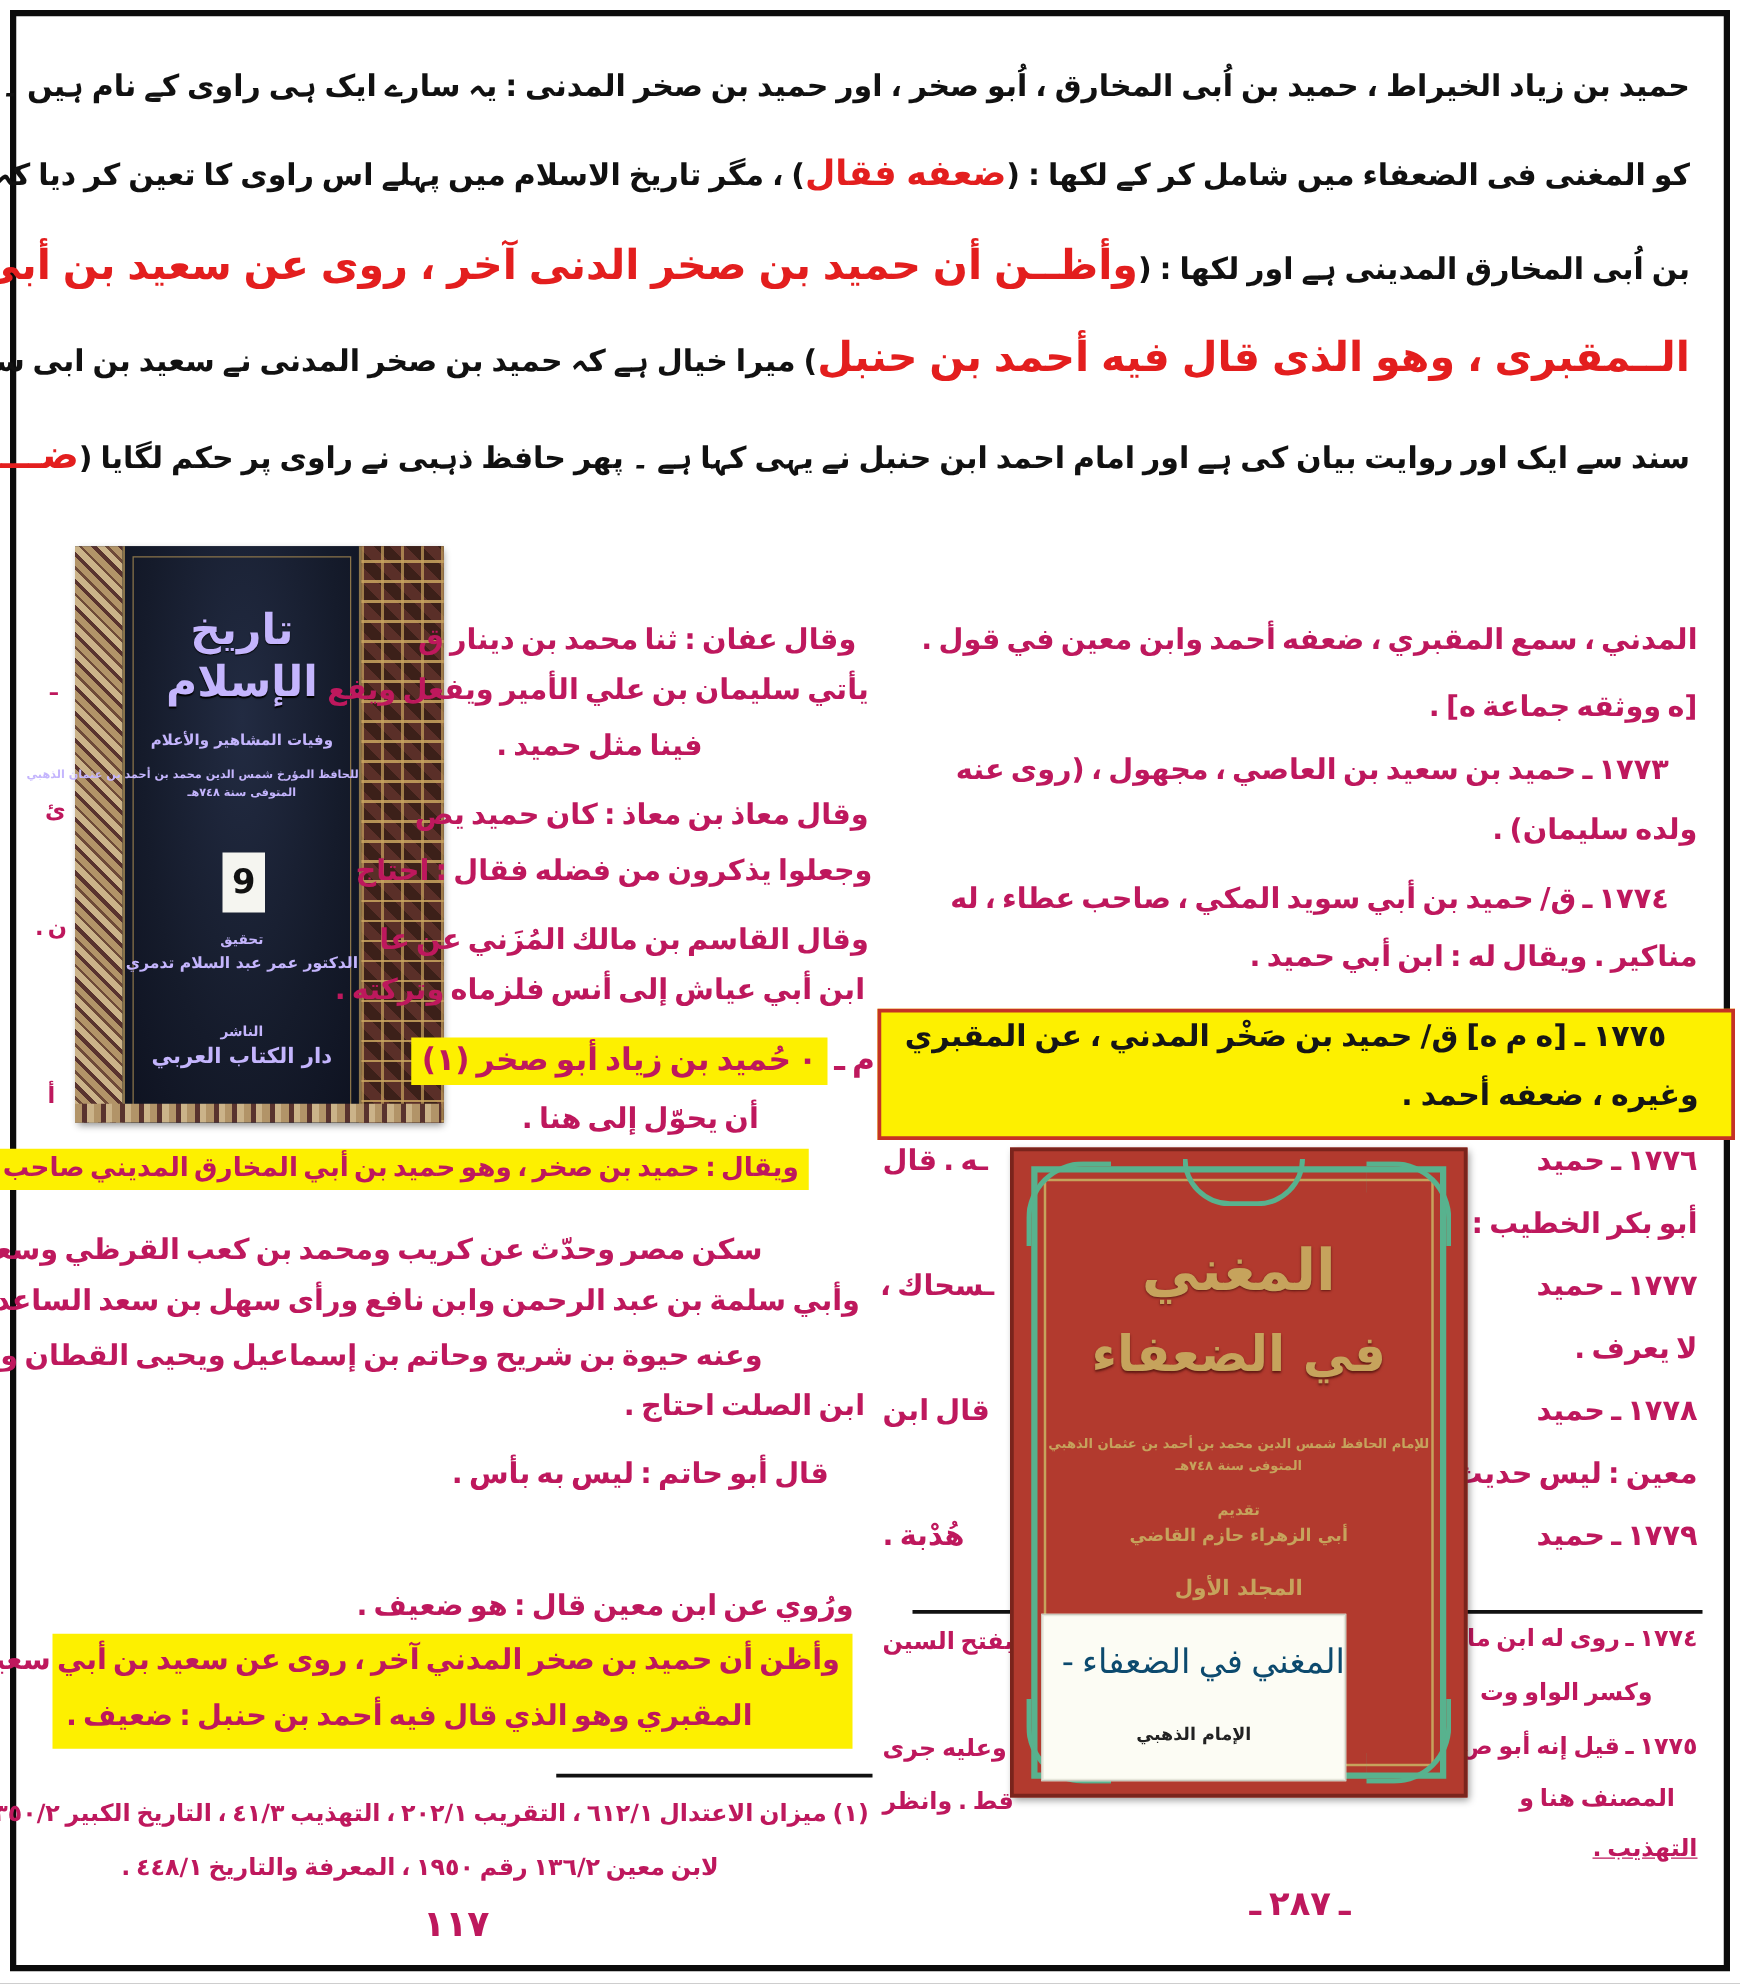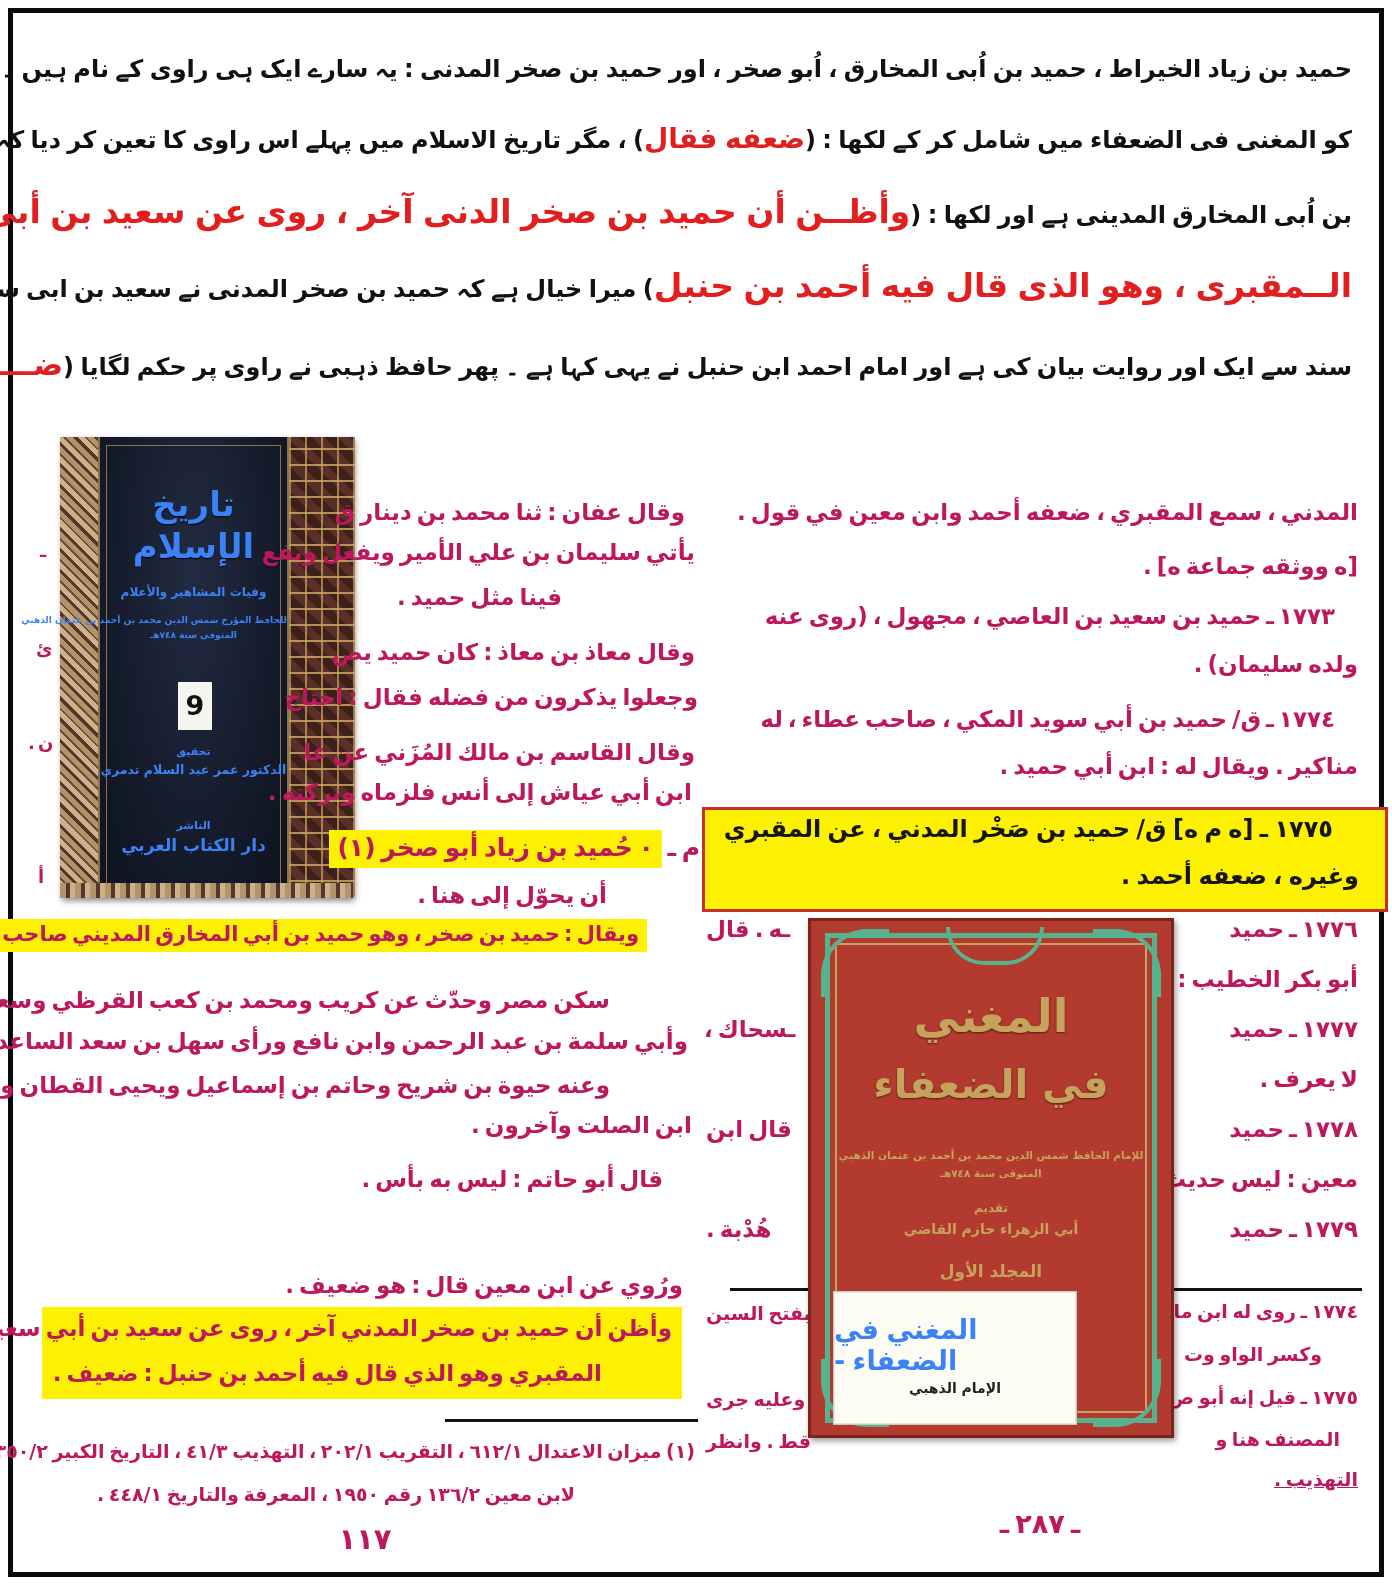--- a/index.html
+++ b/index.html
@@ -25,21 +25,21 @@
   .b1-strip-r{position:absolute;left:227px;top:0;width:66px;height:100%;
       background:
         repeating-linear-gradient(0deg,rgba(201,164,95,.85) 0 2px,transparent 2px 16px),
         repeating-linear-gradient(90deg,rgba(201,164,95,.7) 0 2px,transparent 2px 16px),
         repeating-linear-gradient(45deg,#5a2f28 0 9px,#3c2019 9px 18px),
         #4a2a22;
       border-left:2px solid #8a744a;}
   .b1-panel{position:absolute;left:40px;top:0;width:187px;height:100%;background:
       radial-gradient(ellipse at 50% 30%,#222b42 0%,#151b2b 60%,#0e1220 100%);}
   .b1-frame{position:absolute;left:46px;top:8px;width:173px;height:440px;border:1px solid #8a744a;}
-  .b1-text{position:absolute;left:40px;width:187px;text-align:center;direction:rtl;color:#3b82f6;font-weight:bold;}
+  .b1-text{position:absolute;left:40px;width:187px;text-align:center;direction:rtl;color:#c4b5fd;font-weight:bold;}
   .b1-title{font-size:34px;line-height:1.15;text-shadow:0 1px 1px #000;letter-spacing:-1px;}
   .b1-box9{position:absolute;left:118px;top:245px;width:34px;height:48px;background:#f5f5f0;
            color:#111;font-size:27px;text-align:center;line-height:48px;font-weight:bold;}
   .b1-band{position:absolute;left:0;bottom:0;width:100%;height:15px;
       background:repeating-linear-gradient(90deg,#b29468 0 6px,#59332e 6px 10px,#cbb389 10px 15px);}
   
   .book2{position:absolute;left:808px;top:918px;width:360px;height:514px;background:#b23a2e;
          border:3px solid #7a241c;box-shadow:2px 3px 6px rgba(0,0,0,.4);}
   .b2-frame{position:absolute;left:14px;top:12px;right:14px;bottom:12px;border:5px solid #58b28e;}
   .b2-gold{position:absolute;left:24px;top:22px;right:24px;bottom:22px;border:2px solid #c6a35c;}
@@ -48,22 +48,22 @@
   .b2-c2{right:10px;top:8px;border-left:none;border-bottom:none;border-top-right-radius:46px;}
   .b2-c3{left:10px;bottom:8px;border-right:none;border-top:none;border-bottom-left-radius:46px;}
   .b2-c4{right:10px;bottom:8px;border-left:none;border-top:none;border-bottom-right-radius:46px;}
   .b2-arch{position:absolute;left:50%;top:6px;width:90px;height:34px;margin-left:-45px;
            border:4px solid #58b28e;border-top:none;border-bottom-left-radius:45px;border-bottom-right-radius:45px;background:rgba(178,58,46,.0);}
   .b2-text{position:absolute;left:0;width:100%;text-align:center;direction:rtl;color:#c6a35c;font-weight:bold;}
   .b2-title{font-size:46px;text-shadow:0 1px 2px #5e1812;}
   .b2-title2{font-size:40px;text-shadow:0 1px 2px #5e1812;}
   .b2-label{position:absolute;left:22px;top:370px;width:242px;height:132px;background:#fcfcf4;
             border:1px solid #c9c9bd;box-shadow:0 0 0 1px #e7e7dc inset;}
-  .b2-label-title{position:absolute;left:0;top:22px;width:100%;text-align:left;direction:rtl;
-            color:#3b82f6;font-size:27px;font-weight:bold;word-spacing:-2px;}
+  .b2-label-title{position:absolute;left:0;top:22px;width:100%;text-align:right;direction:rtl;
+            color:#0c4a6e;font-size:27px;font-weight:normal;word-spacing:-2px;}
   .b2-label-author{position:absolute;left:0;top:88px;width:100%;text-align:center;direction:rtl;
             color:#222;font-size:14px;font-weight:bold;}
   
   .entrybox{position:absolute;left:702px;top:807px;width:680px;height:99px;background:#FDF000;
             border:3px solid #c53225;}
   .entrybox .l{position:absolute;right:0;direction:rtl;white-space:nowrap;font-weight:bold;
                font-size:24px;color:#161616;word-spacing:-2px;}
 </style>
 </head>
 <body>
@@ -124,21 +124,21 @@
   </div>
   <div class="ar" style="top:882px;right:785px;">أن يحوّل إلى هنا .</div>
 
   <div class="ar" style="top:922px;right:745px;font-size:21px;">
     <span class="hl">ويقال : حميد بن صخر ، وهو حميد بن أبي المخارق المديني صاحب العباء .</span>
   </div>
 
   <div class="ar" style="top:987px;right:782px;">سكن مصر وحدّث عن كريب ومحمد بن كعب القرظي وسعيد المَقْبري</div>
   <div class="ar" style="top:1028px;right:704px;">وأبي سلمة بن عبد الرحمن وابن نافع ورأى سهل بن سعد الساعدي .</div>
   <div class="ar" style="top:1072px;right:782px;">وعنه حيوة بن شريح وحاتم بن إسماعيل ويحيى القطان وابن وهب وسعد</div>
-  <div class="ar" style="top:1112px;right:700px;">ابن الصلت وآخرون .</div>
+  <div class="ar" style="top:1112px;right:700px;">ابن الصلت احتاج .</div>
   <div class="ar" style="top:1166px;right:729px;">قال أبو حاتم : ليس به بأس .</div>
   <div class="ar" style="top:1272px;right:709px;">ورُوي عن ابن معين قال : هو ضعيف .</div>
 
   <div style="position:absolute;left:42px;top:1307px;width:640px;height:92px;background:#FDF000;"></div>
   <div class="ar" style="top:1315px;right:720px;">وأظن أن حميد بن صخر المدني آخر ، روى عن سعيد بن أبي سعيد</div>
   <div class="ar" style="top:1360px;right:790px;">المقبري وهو الذي قال فيه أحمد بن حنبل : ضعيف .</div>
 
   <div class="sep" style="left:445px;top:1419px;width:253px;"></div>
   <div class="ar fn" style="top:1440px;right:697px;">(١) ميزان الاعتدال ٦١٢/١ ، التقريب ٢٠٢/١ ، التهذيب ٤١/٣ ، التاريخ الكبير ٣٥٠/٢ ، التاريخ</div>
   <div class="ar fn" style="top:1483px;right:817px;">لابن معين ١٣٦/٢ رقم ١٩٥٠ ، المعرفة والتاريخ ٤٤٨/١ .</div>

